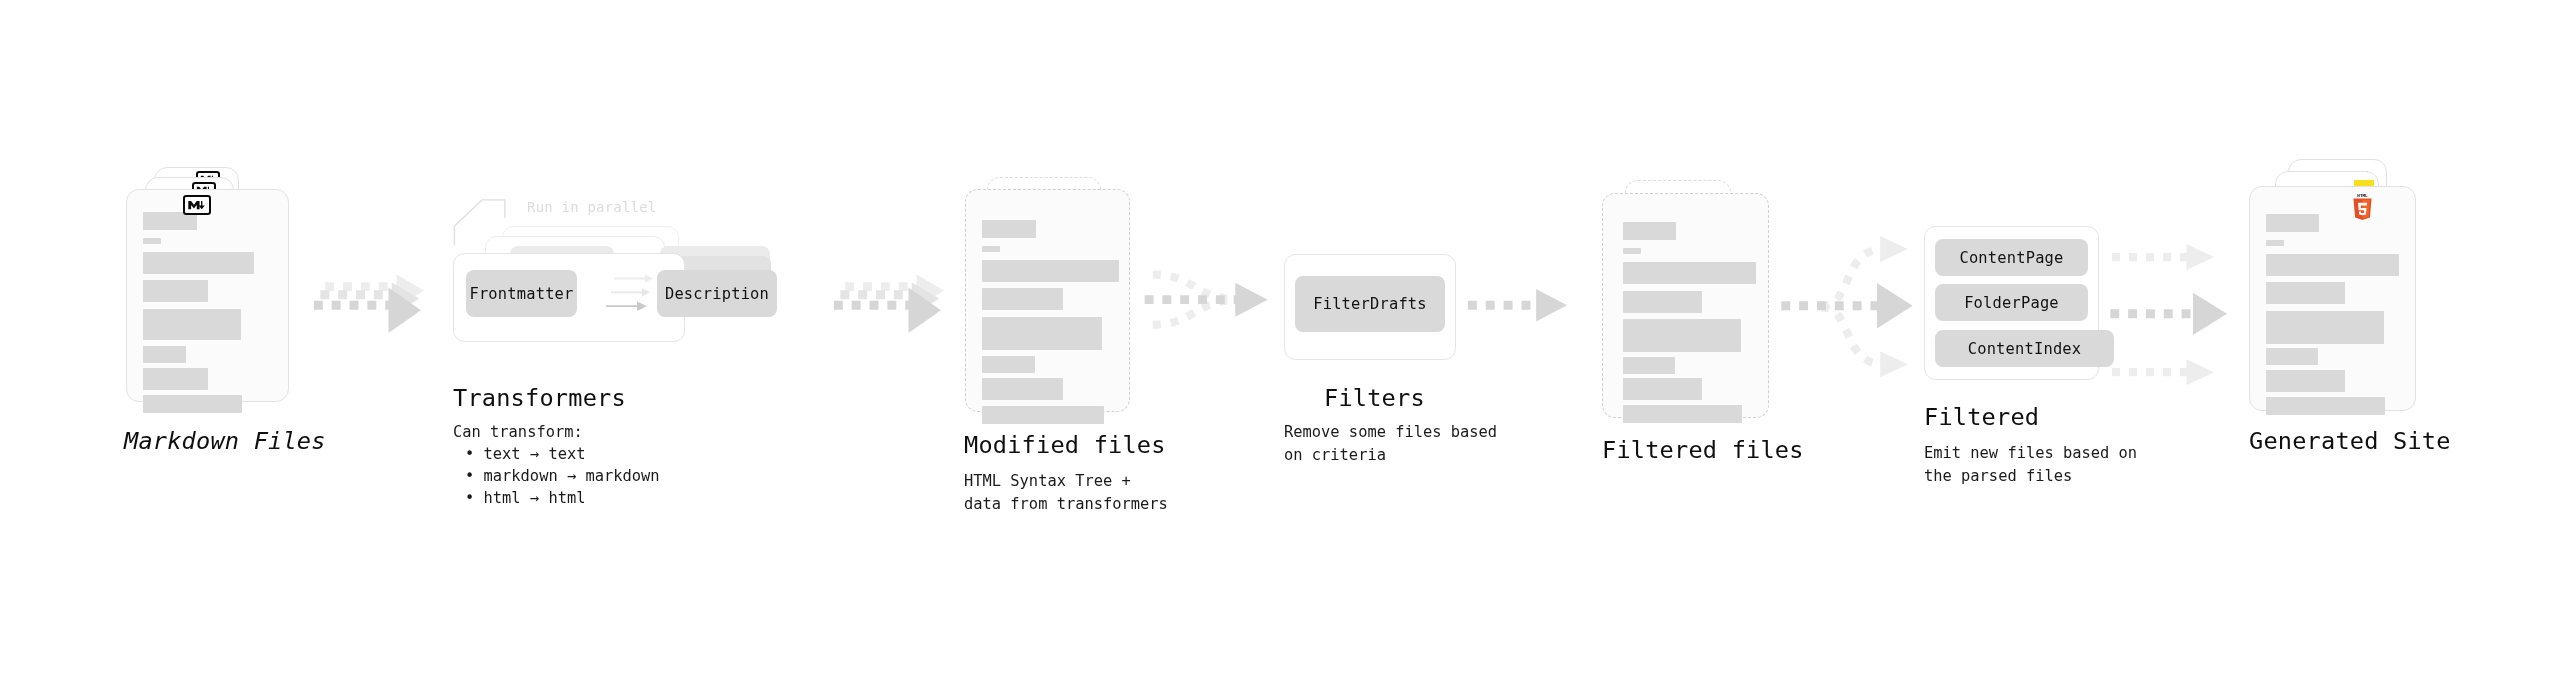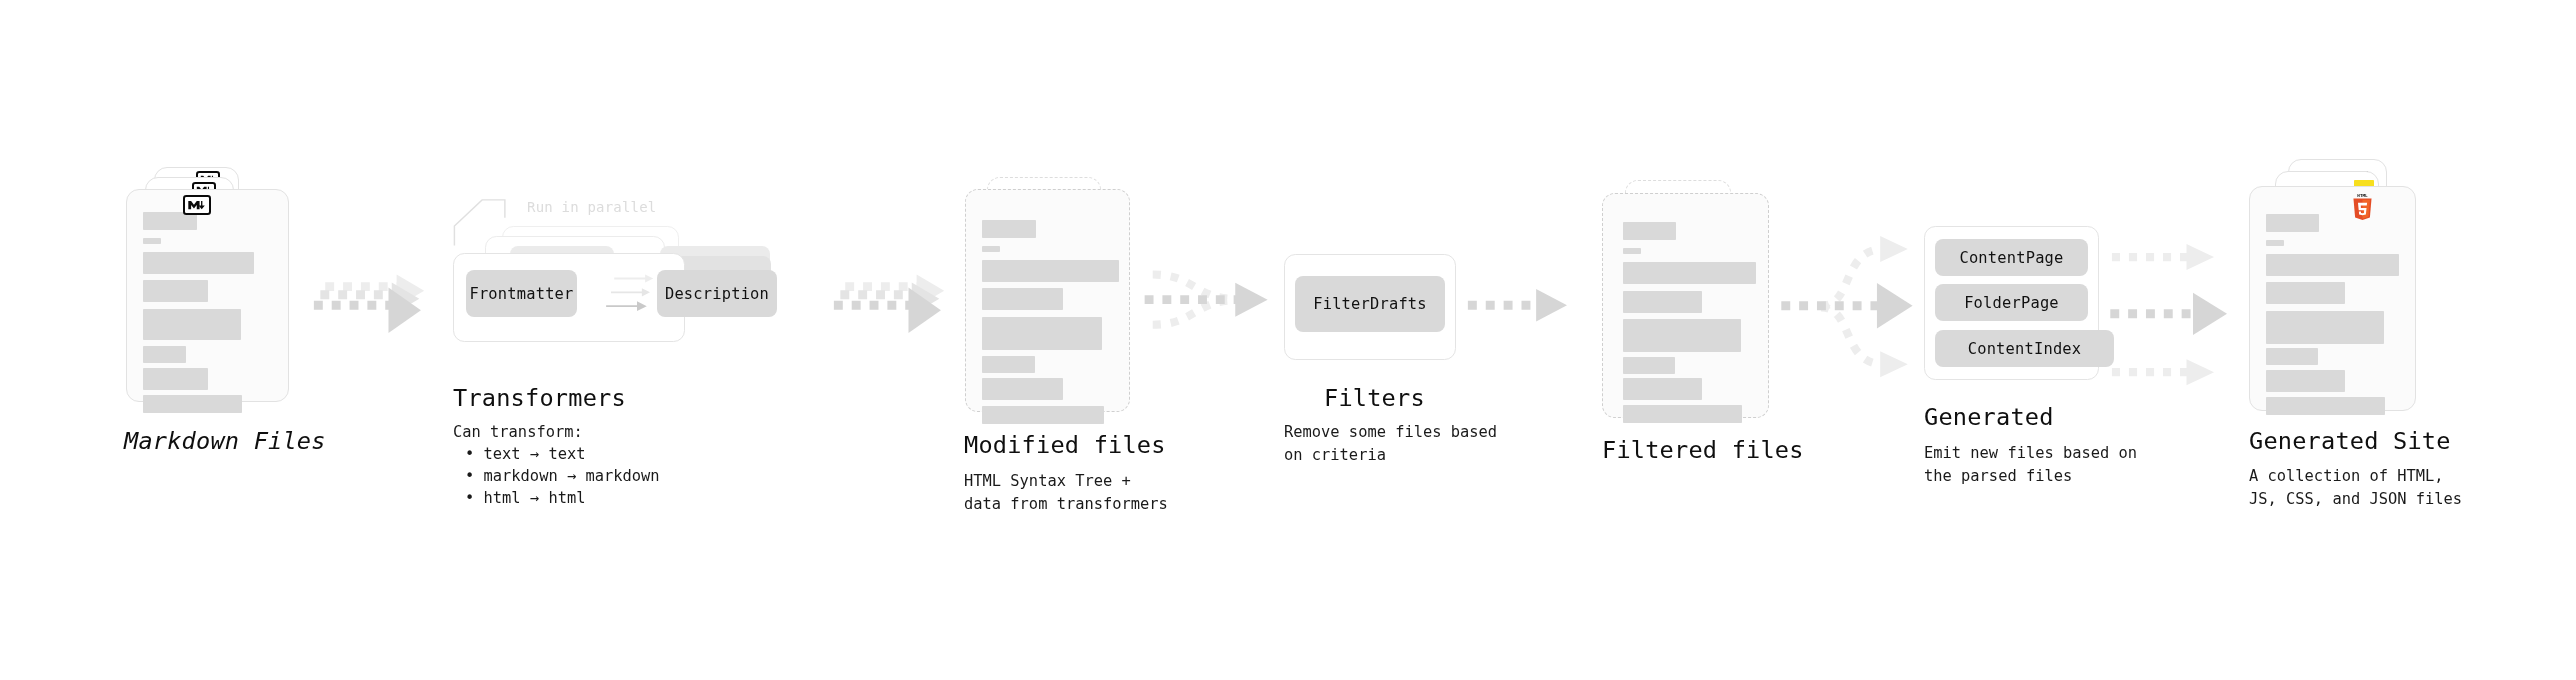--- a/index.html
+++ b/index.html
@@ -282,21 +282,21 @@
     <g stroke="#d6d6d6" stroke-width="11" stroke-dasharray="11 11" fill="none">
       <line x1="6" y1="96" x2="126" y2="96"></line>
     </g>
     <polygon points="124,68 168,96 124,124" fill="#d6d6d6"></polygon>
   </svg>
 
   <div class="proc-box abs" style="left:1924px;top:226px;width:175px;height:154px;"></div>
   <div class="pill abs" style="left:1935px;top:239px;width:153px;height:37px;">ContentPage</div>
   <div class="pill abs" style="left:1935px;top:284px;width:153px;height:37px;">FolderPage</div>
   <div class="pill abs" style="left:1935px;top:330px;width:179px;height:37px;">ContentIndex</div>
-  <div class="step-title" style="left:1924px;top:403px;">Generated</div>
+  <div class="step-title" style="left:1924px;top:403px;">Filtered</div>
   <div class="step-desc" style="left:1924px;top:442px;">Emit new files based on
 the parsed files</div>
 
   <svg class="overlay" style="left:2105px;top:236px;width:163px;height:154px;" viewBox="0 0 200 190">
     <g stroke="#ededed" stroke-width="10" stroke-dasharray="10 11" fill="none">
       <line x1="8" y1="26" x2="102" y2="26"></line>
       <line x1="8" y1="168" x2="102" y2="168"></line>
     </g>
     <polygon points="100,10 134,26 100,42" fill="#ededed"></polygon>
     <polygon points="100,152 134,168 100,184" fill="#ededed"></polygon>
@@ -332,17 +332,15 @@
     <div class="html5-badge abs" style="left:2351px;top:192px;">
       <svg width="23" height="28" viewBox="0 0 28 34" aria-hidden="true">
         <text x="14" y="4.5" font-family="'DejaVu Sans Mono',monospace" font-size="5.2" font-weight="bold" fill="#0a0a0a" text-anchor="middle" dominant-baseline="middle">HTML</text>
         <path d="M3 8 L5 31 L14 34 L23 31 L25 8 Z" fill="#e44d26"></path>
         <path d="M14 9.5 L14 32.6 L21.3 30.2 L23 9.5 Z" fill="#f16529"></path>
         <path d="M8.5 13 L19.6 13 L19.2 16.3 L11.9 16.3 L12.1 19.3 L18.9 19.3 L18.1 27.2 L14 28.4 L9.9 27.2 L9.6 23.6 L12.1 23.6 L12.3 25.4 L14 25.9 L15.8 25.4 L16 22.3 L9.4 22.3 Z" fill="#ffffff"></path>
       </svg>
     </div>
   </div>
   <div class="step-title" style="left:2249px;top:427px;">Generated Site</div>
-  <div class="step-desc" style="left:2249px;top:465px;">A collection of HTML,
-JS, CSS, and JSON files</div>
 
 </div>
 
 
 </body></html>

